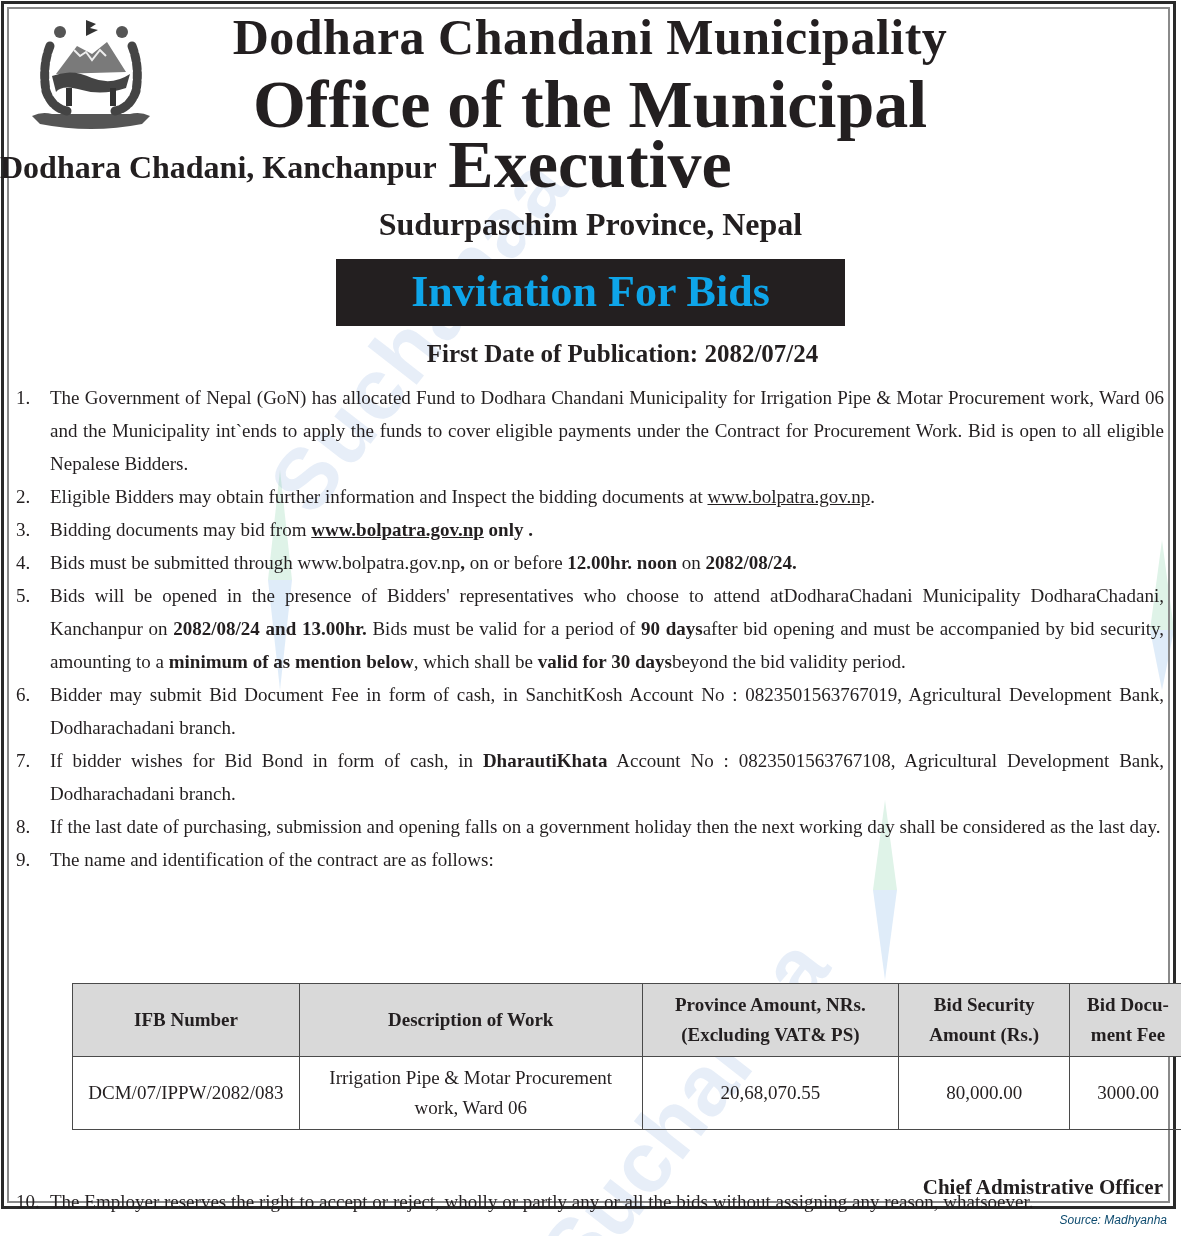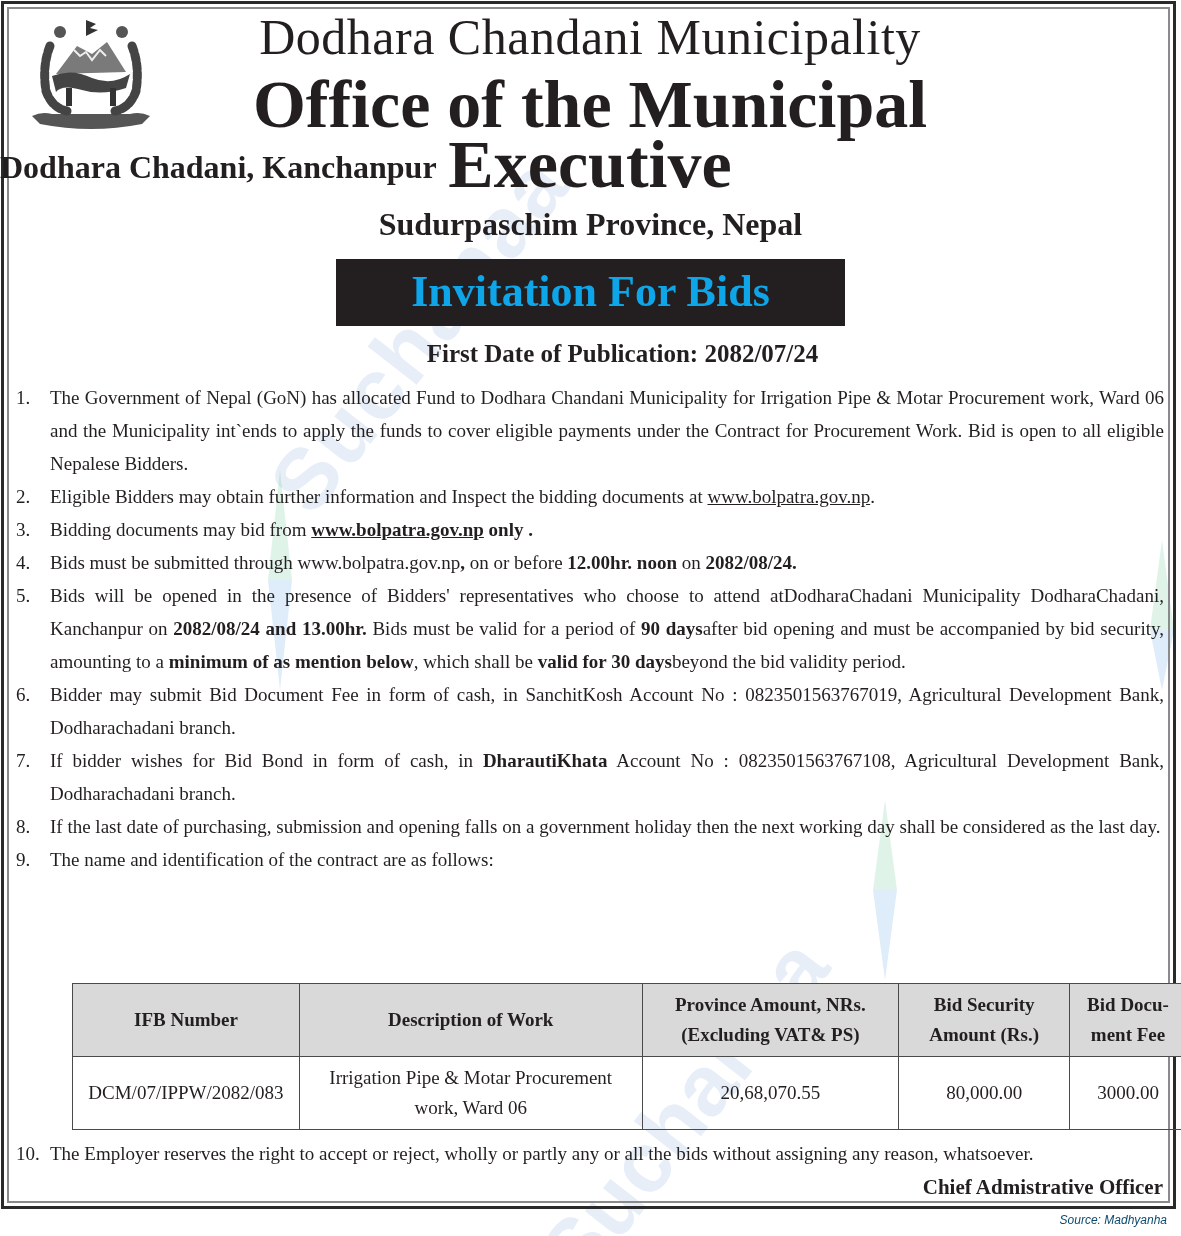--- a/index.html
+++ b/index.html
@@ -35,21 +35,21 @@
     position: absolute; width: 0; height: 0;
     border-left: 12px solid transparent; border-right: 12px solid transparent;
   }
   .content { position: relative; z-index: 1; }
 
   .emblem {
     position: absolute; left: 22px; top: 16px; width: 138px; height: 118px;
   }
   .title1 {
     position: absolute; left: 160px; width: 860px; top: 8px; text-align: center;
-    font-size: 50px; font-weight: normal; line-height: 58px; letter-spacing: 0.5px;
+    font-size: 50px; font-weight: bold; line-height: 58px; letter-spacing: 0.5px;
   }
   .title2 {
     position: absolute; left: 160px; width: 860px; top: 74px; text-align: center;
     font-size: 68px; font-weight: bold; line-height: 60px;
   }
   .sub1 {
     position: absolute; left: 0; width: 1096px; top: 148px; 
     font-size: 32px; font-weight: bold; line-height: 38px;
   }
   .sub2 {
@@ -85,21 +85,21 @@
   }
   table.contract th, table.contract td {
     border: 1.5px solid #4a4a4a; text-align: center; vertical-align: middle;
   }
   table.contract th {
     background: #d9d9d9; font-weight: bold; height: 72px; padding: 0 6px;
   }
   table.contract td { height: 72px; padding: 0 6px; }
 
   .item10 {
-    position: absolute; left: 16px; top: 1137px; width: 1148px;
+    position: absolute; left: 16px; top: 1185px; width: 1148px;
     font-size: 19px; line-height: 33px; display: flex;
   }
   .item10 .num { width: 34px; flex: none; }
   .signature {
     position: absolute; right: 18px; top: 1171px;
     font-size: 21px; font-weight: bold; line-height: 32px;
   }
   .source {
     position: absolute; right: 14px; top: 1213px;
     font-family: "Liberation Sans", sans-serif; font-style: italic;

